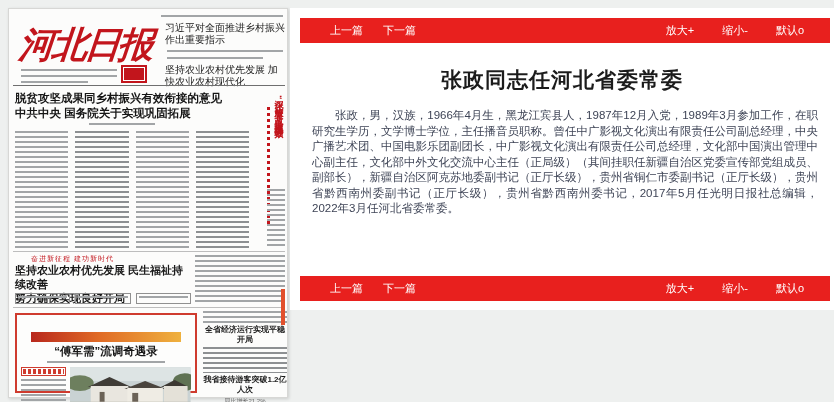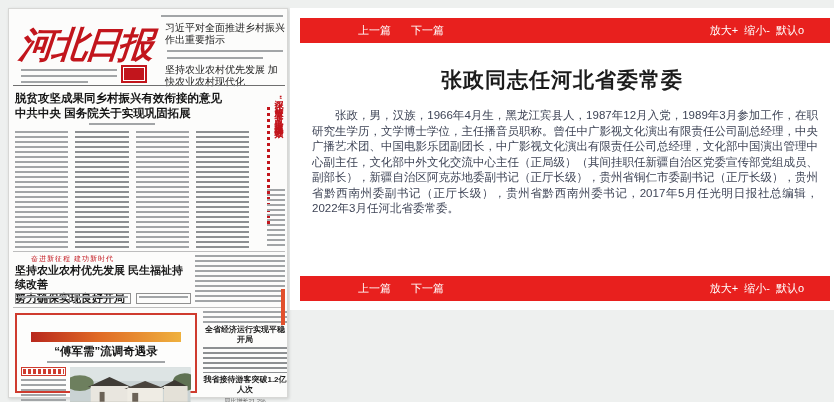--- a/index.html
+++ b/index.html
@@ -89,22 +89,22 @@
   .red-sliver { position:absolute; left:272px; top:280px; width:4px; height:36px; background:#e2502c; }
   
   .panel { position:absolute; left:290px; top:8px; width:544px; height:302px; background:#ffffff; }
   .redbar {
     position:absolute; left:10px; right:4px; height:25px; background:#e8201e;
     display:flex; align-items:center; justify-content:space-between;
     padding:0 26px 0 30px; color:#fff; font-size:11px;
   }
   .redbar.top { top:10px; }
   .redbar.bottom { top:268px; }
-  .redbar .grp { display:flex; gap:20px;margin-left:28px; }
-  .redbar .grp.right { gap:6px; }
+  .redbar .grp { display:flex; gap:20px; }
+  .redbar .grp.right { gap:28px; }
   .redbar span { cursor:pointer; white-space:nowrap; }
   .art-title {
     position:absolute; top:58px; left:0; width:100%;
     text-align:center; font-size:21px; font-weight:bold; color:#1b1b1b; letter-spacing:1px;
   }
   .art-body {
     position:absolute; top:100px; left:22px; right:16px;
     font-size:11.5px; line-height:15.5px; color:#3e4456; text-align:justify;
   }
   .art-body p { text-indent:2em; margin-bottom:13px; }

